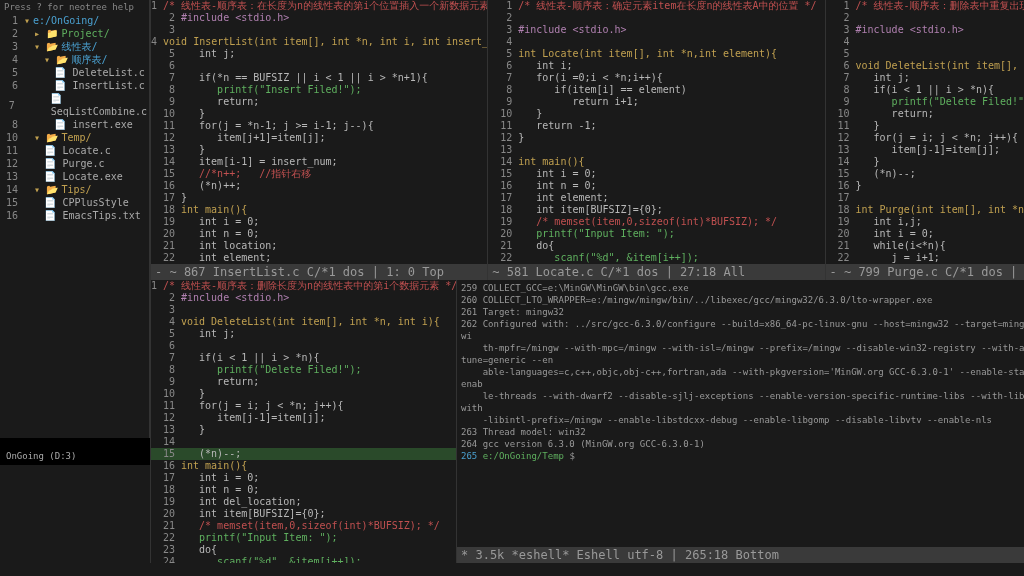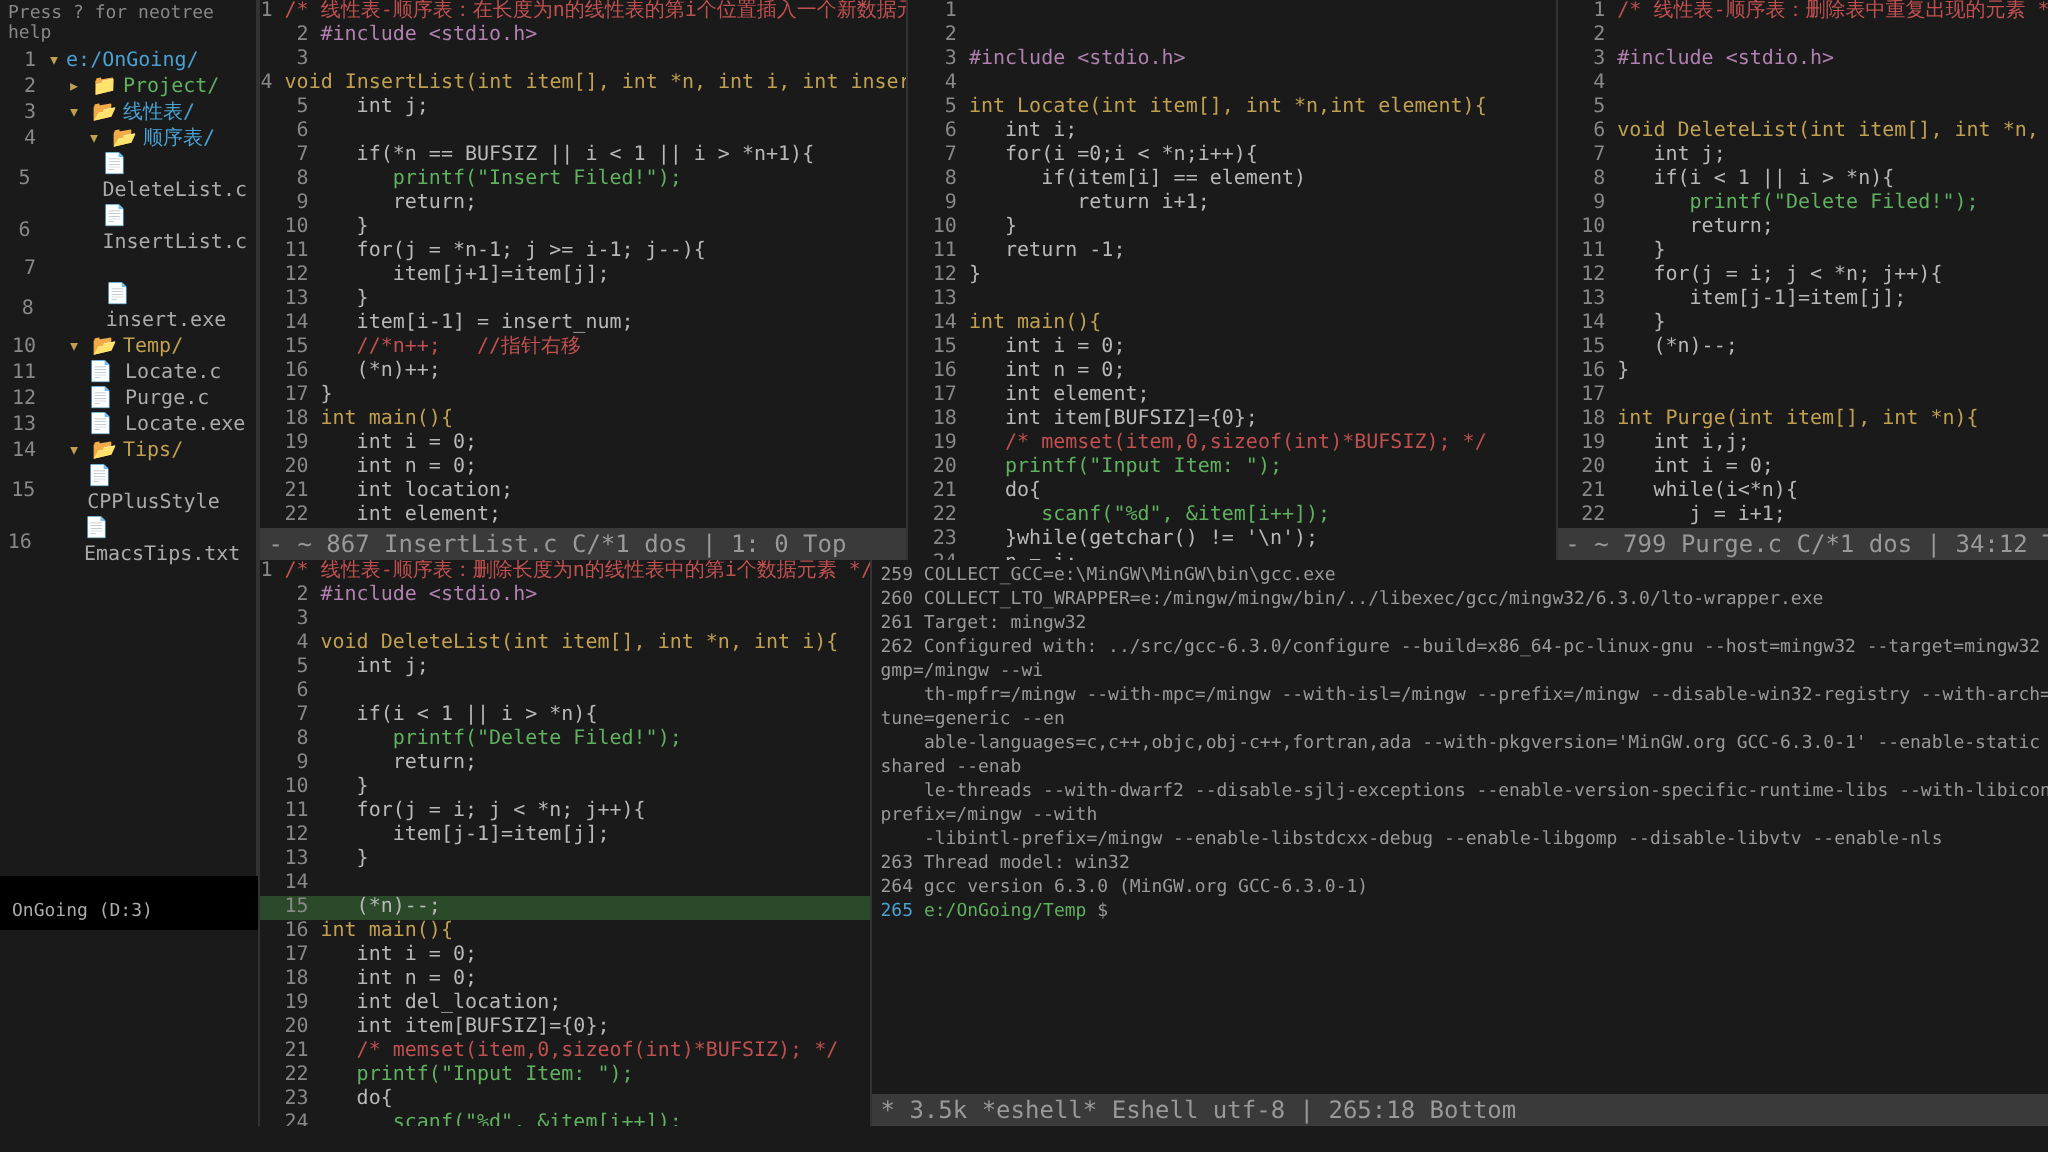--- a/index.html
+++ b/index.html
@@ -66,20 +66,21 @@
         <div class="tree-line">
           <span class="ln">5</span>
           <span class="indent3">  📄 <span class="file-c">DeleteList.c</span></span>
         </div>
         <div class="tree-line">
           <span class="ln">6</span>
           <span class="indent3">  📄 <span class="file-c">InsertList.c</span></span>
         </div>
         <div class="tree-line">
           <span class="ln">7</span>
+          <span class="indent3">  📄 <span class="file-c">SeqListCombine.c</span></span>
         </div>
         <div class="tree-line">
           <span class="ln">8</span>
           <span class="indent3">  📄 <span class="file-c">insert.exe</span></span>
         </div>
         <div class="tree-line">
           <span class="ln">10</span>
           <span class="indent1"><span class="arrow">▾ 📂</span><span class="folder">Temp/</span></span>
         </div>
         <div class="tree-line">
@@ -137,21 +138,21 @@
             <div class="code-line"><span class="gutter">22</span><span class="ident">   int element;</span></div>
             <div class="code-line"><span class="gutter">23</span><span class="ident">   int item[BUFSIZ]={0};</span></div>
             <div class="code-line"><span class="gutter">24</span><span class="comment">   /* memset(item,0,sizeof(int)*BUFSIZ); */</span></div>
           </div>
         <div class="pane-footer">
             <span class="left">- ~ 867 InsertList.c   C/*1                    dos | 1: 0   Top</span>
           </div>
       </div>
       <div class="pane">
         <div class="code" id="code-locate">
-            <div class="code-line"><span class="gutter">1</span></div>
+            <div class="code-line"><span class="gutter">1</span><span class="comment">/* 线性表-顺序表：确定元素item在长度n的线性表A中的位置 */</span></div>
             <div class="code-line"><span class="gutter">2</span><span class="ident"></span></div>
             <div class="code-line"><span class="gutter">3</span><span class="pp">#include &lt;stdio.h&gt;</span></div>
             <div class="code-line"><span class="gutter">4</span><span class="ident"></span></div>
             <div class="code-line"><span class="gutter">5</span><span class="keyword">int Locate(int item[], int *n,int element){</span></div>
             <div class="code-line"><span class="gutter">6</span><span class="ident">   int i;</span></div>
             <div class="code-line"><span class="gutter">7</span><span class="ident">   for(i =0;i &lt; *n;i++){</span></div>
             <div class="code-line"><span class="gutter">8</span><span class="ident">      if(item[i] == element)</span></div>
             <div class="code-line"><span class="gutter">9</span><span class="ident">         return i+1;</span></div>
             <div class="code-line"><span class="gutter">10</span><span class="ident">   }</span></div>
             <div class="code-line"><span class="gutter">11</span><span class="ident">   return -1;</span></div>
@@ -161,20 +162,23 @@
             <div class="code-line"><span class="gutter">15</span><span class="ident">   int i = 0;</span></div>
             <div class="code-line"><span class="gutter">16</span><span class="ident">   int n = 0;</span></div>
             <div class="code-line"><span class="gutter">17</span><span class="ident">   int element;</span></div>
             <div class="code-line"><span class="gutter">18</span><span class="ident">   int item[BUFSIZ]={0};</span></div>
             <div class="code-line"><span class="gutter">19</span><span class="comment">   /* memset(item,0,sizeof(int)*BUFSIZ); */</span></div>
             <div class="code-line"><span class="gutter">20</span><span class="string">   printf("Input Item: ");</span></div>
             <div class="code-line"><span class="gutter">21</span><span class="ident">   do{</span></div>
             <div class="code-line"><span class="gutter">22</span><span class="string">      scanf("%d", &amp;item[i++]);</span></div>
             <div class="code-line"><span class="gutter">23</span><span class="ident">   }while(getchar() != '\n');</span></div>
             <div class="code-line"><span class="gutter">24</span><span class="ident">   n = i;</span></div>
+          </div>
+        <div class="pane-footer">
+            <span class="left">~ 581 Locate.c    C/*1                    dos | 27:18   All</span>
           </div>
       </div>
       <div class="pane" style="flex:1.02">
         <div class="code" id="code-purge">
             <div class="code-line"><span class="gutter">1</span><span class="comment">/* 线性表-顺序表：删除表中重复出现的元素 */</span></div>
             <div class="code-line"><span class="gutter">2</span><span class="ident"></span></div>
             <div class="code-line"><span class="gutter">3</span><span class="pp">#include &lt;stdio.h&gt;</span></div>
             <div class="code-line"><span class="gutter">4</span><span class="ident"></span></div>
             <div class="code-line"><span class="gutter">5</span><span class="ident"></span></div>
             <div class="code-line"><span class="gutter">6</span><span class="keyword">void DeleteList(int item[], int *n, int i){</span></div>

